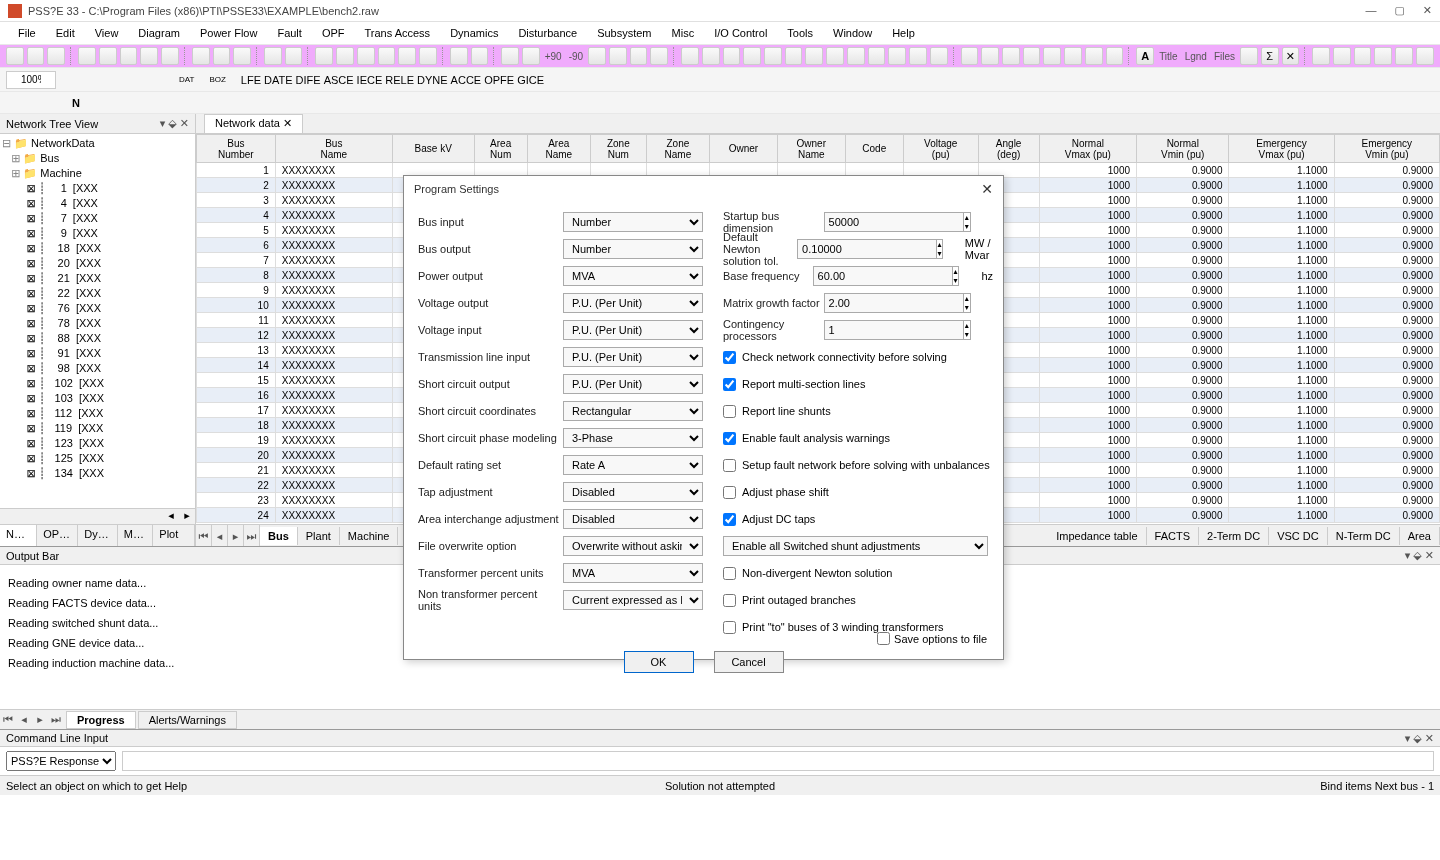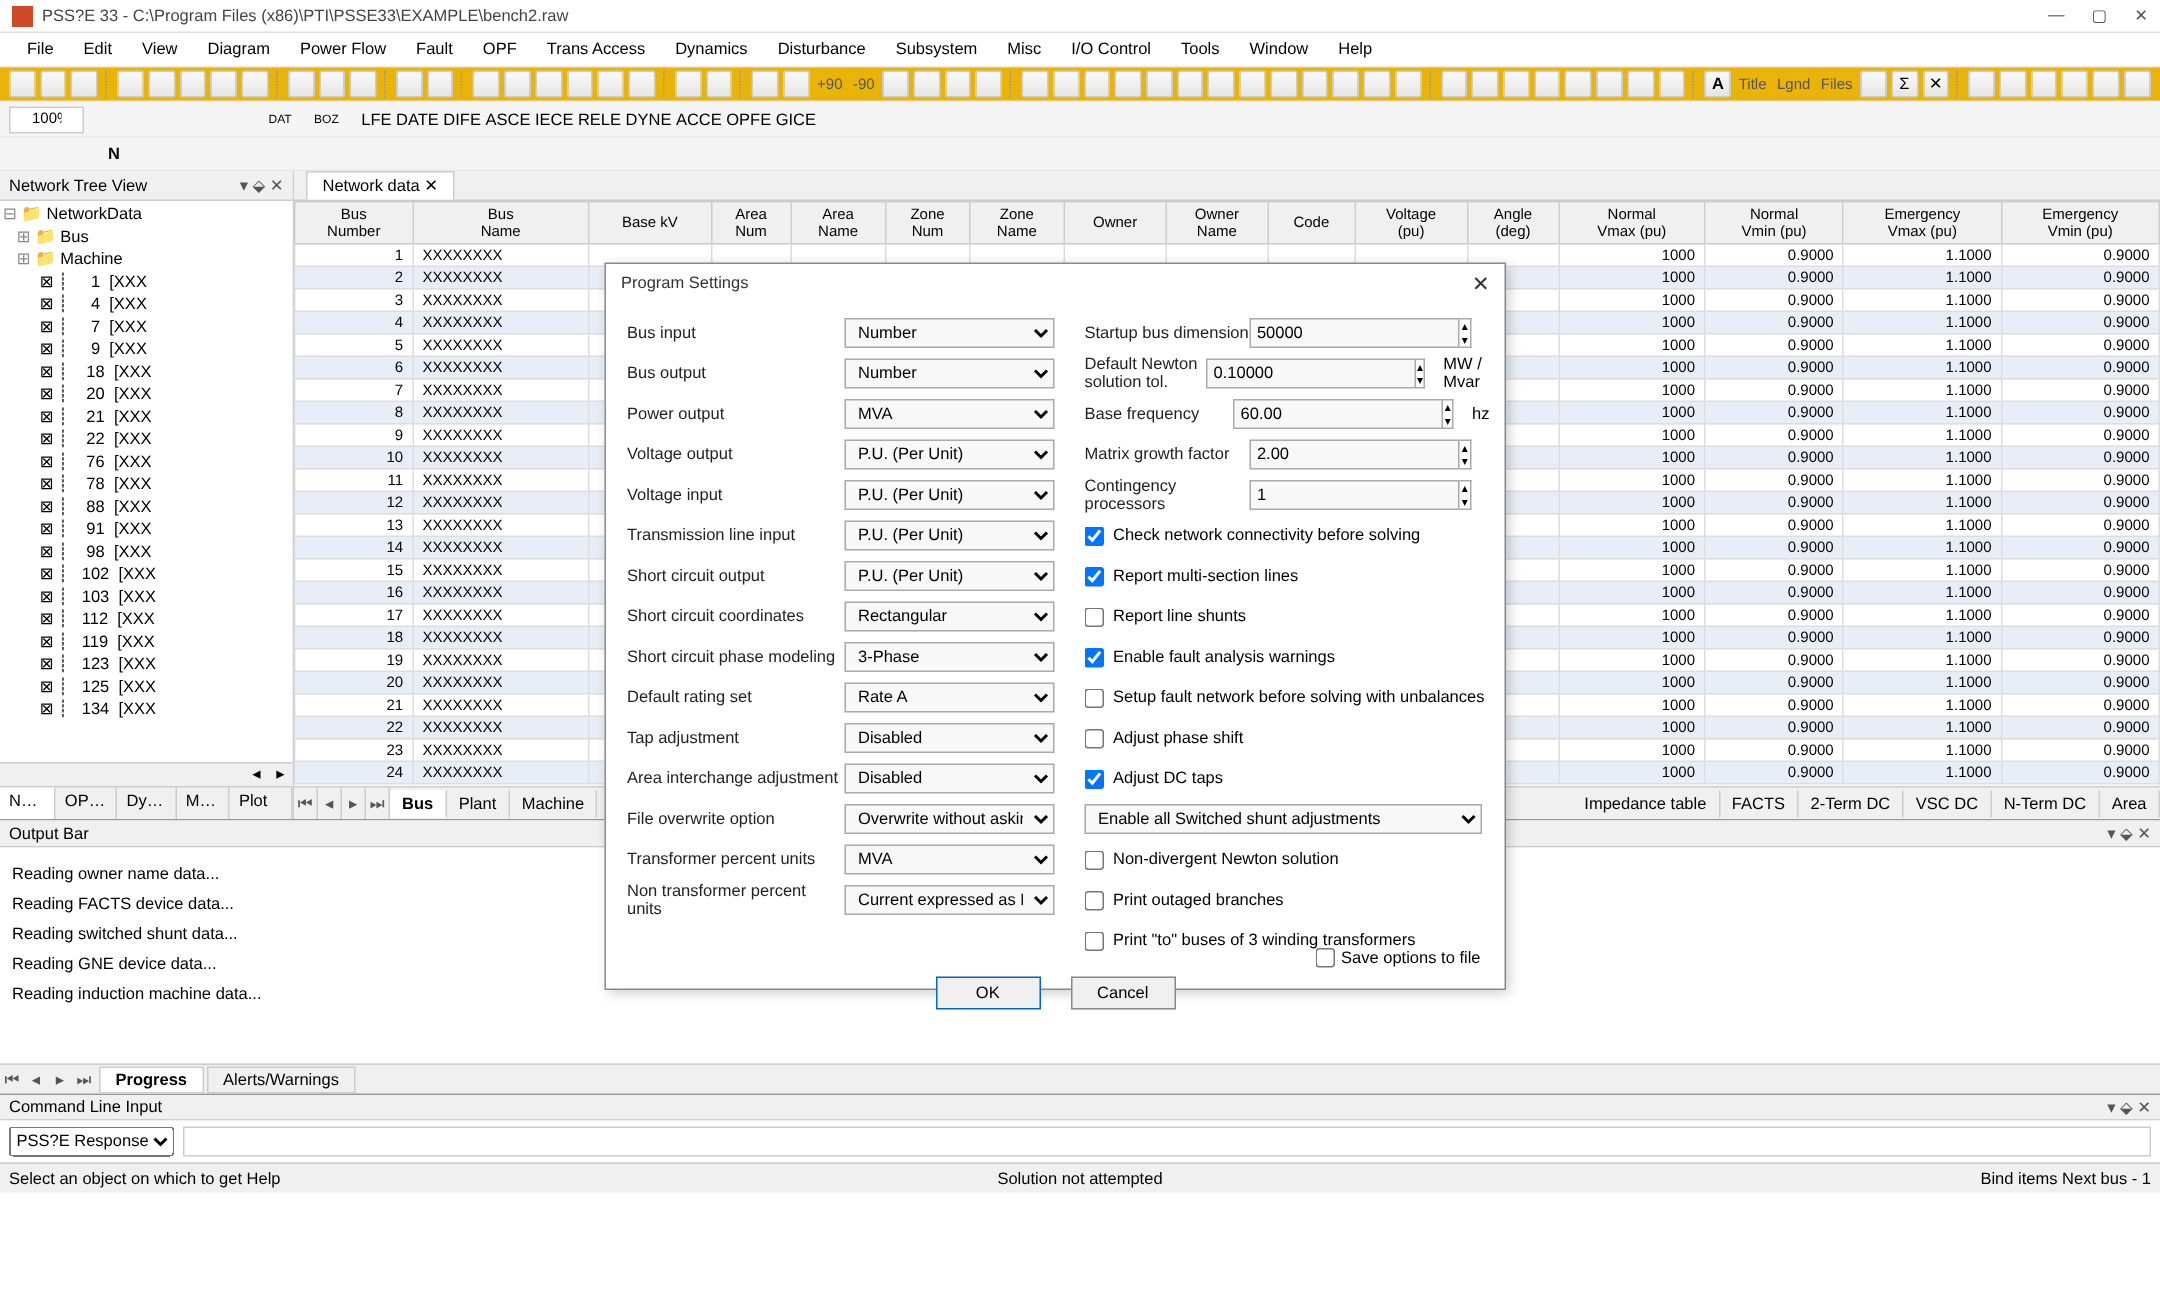--- a/index.html
+++ b/index.html
@@ -3,21 +3,21 @@
 <meta charset="utf-8">
 <style>
 *{box-sizing:border-box;margin:0;padding:0;font-family:"Segoe UI",Tahoma,sans-serif;font-size:11px}
 body{background:#fff;overflow:hidden;width:1440px;height:860px;position:relative}
 .titlebar{height:22px;background:#fff;display:flex;align-items:center;padding:0 8px;border-bottom:1px solid #e0e0e0}
 .titlebar .ico{width:14px;height:14px;background:#d04a2a;margin-right:6px;display:inline-block}
 .titlebar .t{color:#444}
 .titlebar .wbtns{margin-left:auto;display:flex;gap:18px;color:#555}
 .menubar{height:22px;display:flex;align-items:center;padding:0 10px;gap:4px;background:#fff}
 .menubar span{padding:2px 8px;cursor:default}
-.toolbar{height:24px;background:#eab308;border-top:1px solid #e8e8e8;border-bottom:1px solid #e8e8e8;display:flex;align-items:center;padding:0 6px;gap:3px}
+.toolbar{height:24px;background:#f0abfc;border-top:1px solid #e8e8e8;border-bottom:1px solid #e8e8e8;display:flex;align-items:center;padding:0 6px;gap:3px}
 .toolbar .tb{width:18px;height:18px;background:linear-gradient(#fafafa,#e5e5e5);border:1px solid #ccc;border-radius:2px}
 .toolbar .sep{width:3px;height:18px;border-left:1px dotted #999;margin:0 2px}
 .toolbar .txt{font-size:10px;color:#555;padding:0 2px}
 .toolbar2{height:24px;background:#f5f5f5;border-bottom:1px solid #e8e8e8;display:flex;align-items:center;padding:0 6px;gap:3px}
 .zoombox{width:50px;height:18px;border:1px solid #ccc;background:#fff;padding:0 14px;font-size:10px}
 .main{display:flex;height:432px;position:relative}
 .tree-panel{width:196px;border-right:1px solid #ccc;display:flex;flex-direction:column}
 .panel-hdr{height:20px;background:#f0f0f0;border-bottom:1px solid #ccc;display:flex;align-items:center;padding:0 6px;font-size:11px}
 .panel-hdr .ctrls{margin-left:auto;display:flex;gap:3px;font-size:9px;color:#555}
 .tree-body{flex:1;overflow:auto;font-family:"Courier New",monospace;font-size:11px;padding:2px;background:#fff;position:relative}
@@ -56,21 +56,21 @@
 .statusbar .mid{position:absolute;left:50%;transform:translateX(-50%)}
 .dialog{position:absolute;left:403px;top:175px;width:601px;height:485px;background:#fff;border:1px solid #888;box-shadow:2px 2px 8px rgba(0,0,0,.2);z-index:100}
 .dlg-title{height:26px;display:flex;align-items:center;padding:0 10px;font-size:12px;color:#333}
 .dlg-title .x{margin-left:auto;font-size:14px;cursor:default}
 .dlg-body{padding:10px 14px;display:flex;gap:20px}
 .dlg-col{display:flex;flex-direction:column;gap:7px}
 .dlg-row{display:flex;align-items:center;height:20px}
 .dlg-row label{width:145px;font-size:11px;color:#222}
 .dlg-row select,.dlg-row input[type=text]{width:140px;height:20px;font-size:11px;border:1px solid #aaa;background:#f8f8f8;padding:0 4px}
 .dlg-row .spin{width:60px}
-.dlg-row .unit{margin-left:12px;font-size:11px}
+.dlg-row .unit{margin-left:22px;font-size:11px}
 .chk-row{display:flex;align-items:center;height:20px;gap:6px;font-size:11px}
 .dlg-btns{display:flex;justify-content:center;gap:20px;margin-top:4px;align-items:center}
 .dlg-btns button{width:70px;height:22px;font-size:11px;border:1px solid #888;background:#f0f0f0}
 .dlg-btns button.ok{border:1px solid #0066cc}
 .dlg-save{position:absolute;right:16px;bottom:14px;display:flex;align-items:flex-end;gap:4px;font-size:11px}
 .wide-sel{width:265px!important}
 </style>
 </head>
 <body>
 

